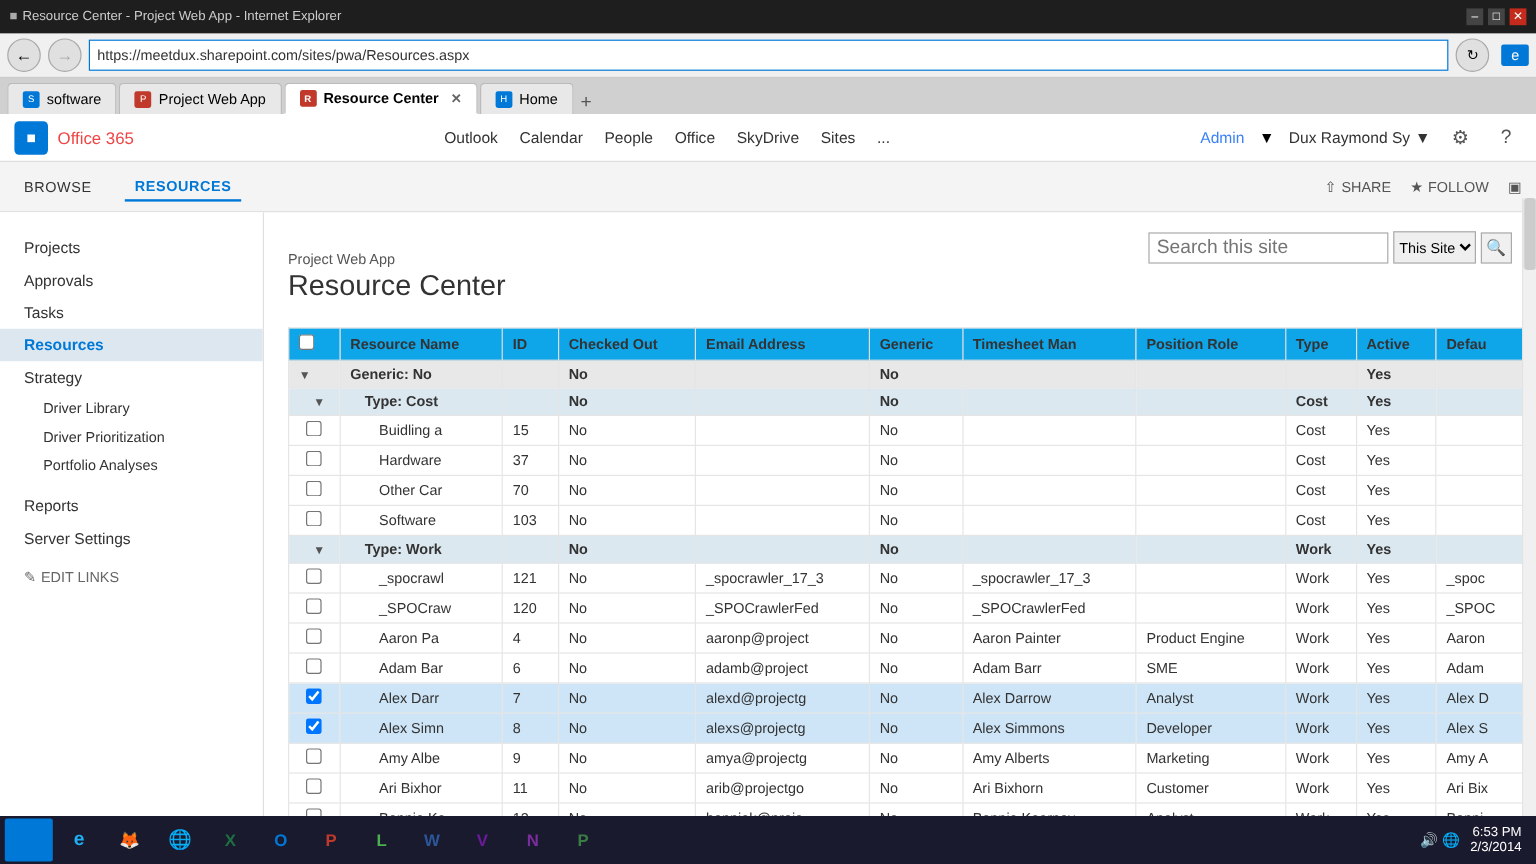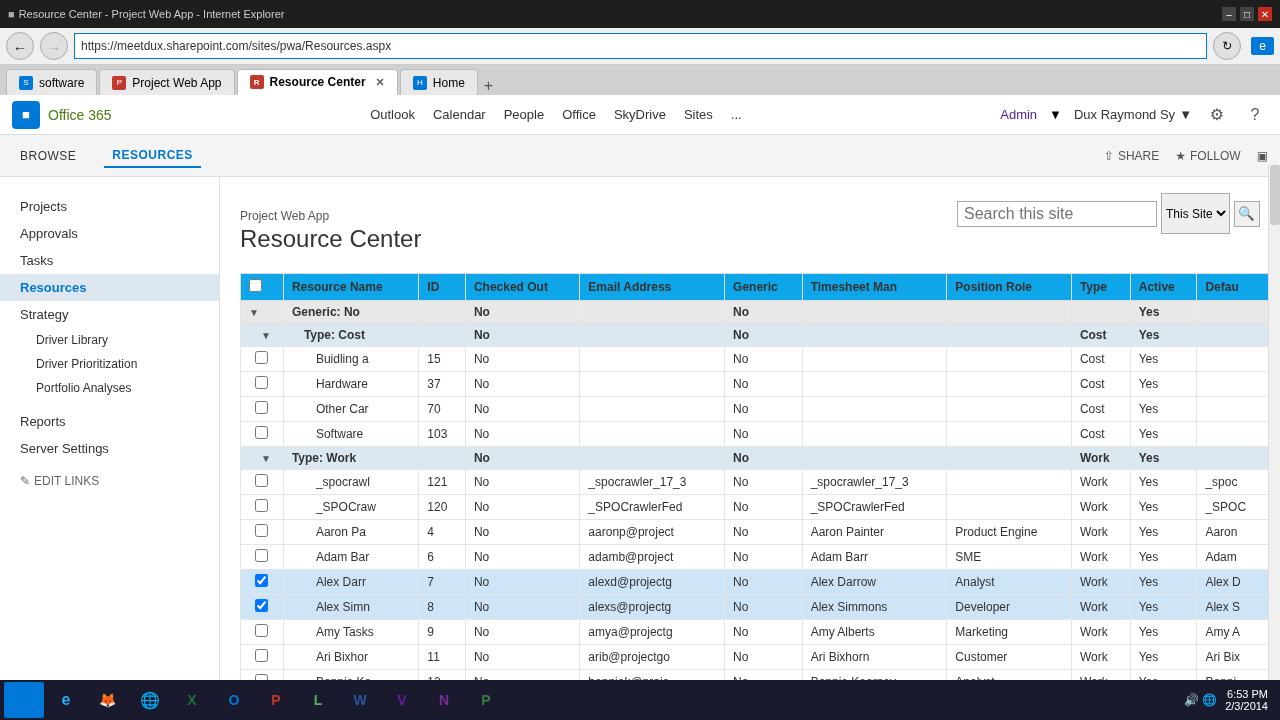--- a/index.html
+++ b/index.html
@@ -20,21 +20,21 @@
     .browser-tabs { background: #d0d0d0; display: flex; align-items: flex-end; padding: 0 6px; height: 30px; gap: 2px; }
     .browser-tab { height: 26px; padding: 0 12px; display: flex; align-items: center; gap: 6px; font-size: 12px; background: #e8e8e8; border: 1px solid #bbb; border-bottom: none; cursor: pointer; border-radius: 4px 4px 0 0; white-space: nowrap; }
     .browser-tab.active { background: white; border-bottom: 1px solid white; font-weight: bold; }
     .browser-tab .tab-icon { width: 14px; height: 14px; background: #0078d7; display: flex; align-items: center; justify-content: center; color: white; font-size: 8px; border-radius: 2px; }
     .browser-tab .close-x { margin-left: 4px; color: #666; font-size: 11px; }
 
     
     .o365-bar { background: #fff; border-bottom: 1px solid #ddd; height: 40px; display: flex; align-items: center; padding: 0 12px; justify-content: space-between; }
     .o365-left { display: flex; align-items: center; gap: 8px; }
     .o365-logo { background: #0078d7; color: white; width: 28px; height: 28px; border-radius: 4px; display: flex; align-items: center; justify-content: center; font-size: 16px; font-weight: bold; }
-    .o365-brand { color: #4d7c0f; font-size: 14px; font-weight: 300; }
+    .o365-brand { color: #ef4444; font-size: 14px; font-weight: 300; }
     .o365-nav { display: flex; align-items: center; gap: 18px; font-size: 13px; }
     .o365-nav a { color: #333; text-decoration: none; cursor: pointer; }
     .o365-right { display: flex; align-items: center; gap: 12px; font-size: 13px; }
     .o365-right a { color: #333; text-decoration: none; }
     .o365-user { display: flex; align-items: center; gap: 4px; color: #333; cursor: pointer; }
     .o365-icon-btn { width: 26px; height: 26px; border-radius: 50%; border: none; background: transparent; cursor: pointer; display: flex; align-items: center; justify-content: center; font-size: 16px; color: #555; }
 
     
     .sp-toolbar { background: #f4f4f4; border-bottom: 1px solid #ddd; height: 42px; display: flex; align-items: center; padding: 0 12px; gap: 20px; }
     .sp-toolbar-btn { font-size: 12px; color: #333; cursor: pointer; padding: 4px 8px; text-transform: uppercase; letter-spacing: 0.5px; }
@@ -149,21 +149,21 @@
     <div class="o365-nav">
       <a>Outlook</a>
       <a>Calendar</a>
       <a>People</a>
       <a>Office</a>
       <a>SkyDrive</a>
       <a>Sites</a>
       <a>...</a>
     </div>
     <div class="o365-right">
-      <a style="color:#4c1d95;">Admin</a>
+      <a style="color:#3b82f6;">Admin</a>
       <span>▼</span>
       <div class="o365-user">
         <span>Dux Raymond Sy</span>
         <span>▼</span>
       </div>
       <button class="o365-icon-btn">⚙</button>
       <button class="o365-icon-btn">?</button>
     </div>
   </div>
 
@@ -226,21 +226,21 @@
     <div class="main-area">
       <div class="header-area">
         <div>
           <div class="page-header" style="padding:16px 0 10px 0;">
             <div class="app-name">Project Web App</div>
             <h1>Resource Center</h1>
           </div>
         </div>
         <div class="search-area">
           <input type="text" style="width: 200px; height: 26px; border: 1px solid rgb(170, 170, 170); padding: 0px 6px; font-size: 16px;" placeholder="Search this site">
-          <select style="height:41px; border:1px solid #aaa; font-size:12px;">
+          <select style="height:27px; border:1px solid #aaa; font-size:12px;">
             <option>This Site</option>
           </select>
           <button style="height:26px; width:26px; border:1px solid #aaa; background:#f0f0f0; cursor:pointer;">🔍</button>
         </div>
       </div>
 
       <div class="resource-table-container">
         <table class="resource-table">
           <thead>
             <tr>
@@ -335,21 +335,21 @@
               <td>No</td>
               <td></td>
               <td></td>
               <td>Cost</td>
               <td>Yes</td>
               <td></td>
             </tr>
 
             <tr class="group-header-work">
               <td><span class="expand-arrow" style="margin-left:12px;">▼</span></td>
-              <td><span style=""><strong>Type: Work</strong></span></td>
+              <td><span style="margin-left:12px;"><strong>Type: Work</strong></span></td>
               <td></td>
               <td>No</td>
               <td></td>
               <td>No</td>
               <td></td>
               <td></td>
               <td>Work</td>
               <td>Yes</td>
               <td></td>
             </tr>
@@ -427,21 +427,21 @@
               <td>alexs@projectg</td>
               <td>No</td>
               <td>Alex Simmons</td>
               <td>Developer</td>
               <td>Work</td>
               <td>Yes</td>
               <td>Alex S</td>
             </tr>
             <tr>
               <td class="col-checkbox"><input type="checkbox" style=""></td>
-              <td style="padding-left:32px;">Amy Tasks</td>
+              <td style="padding-left:32px;">Amy Albe</td>
               <td>9</td>
               <td>No</td>
               <td>amya@projectg</td>
               <td>No</td>
               <td>Amy Alberts</td>
               <td>Marketing</td>
               <td>Work</td>
               <td>Yes</td>
               <td>Amy A</td>
             </tr>

